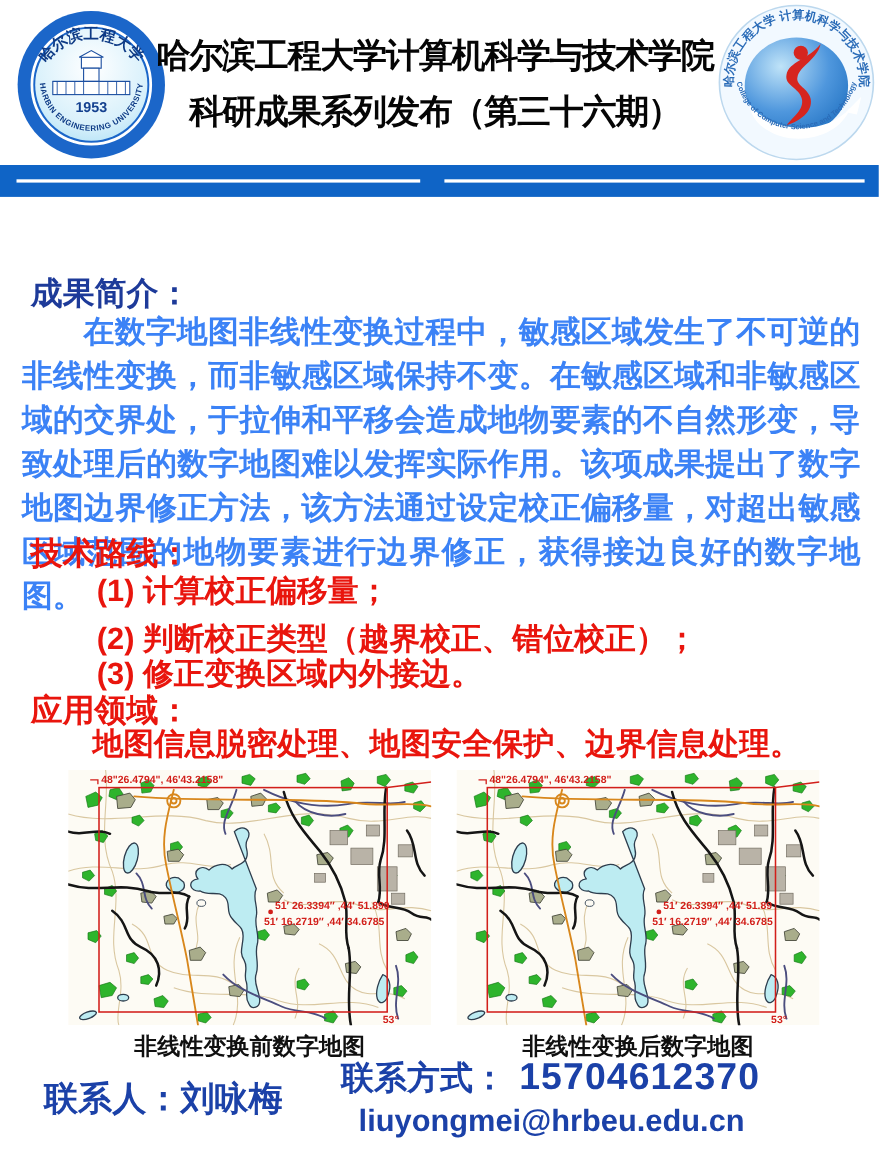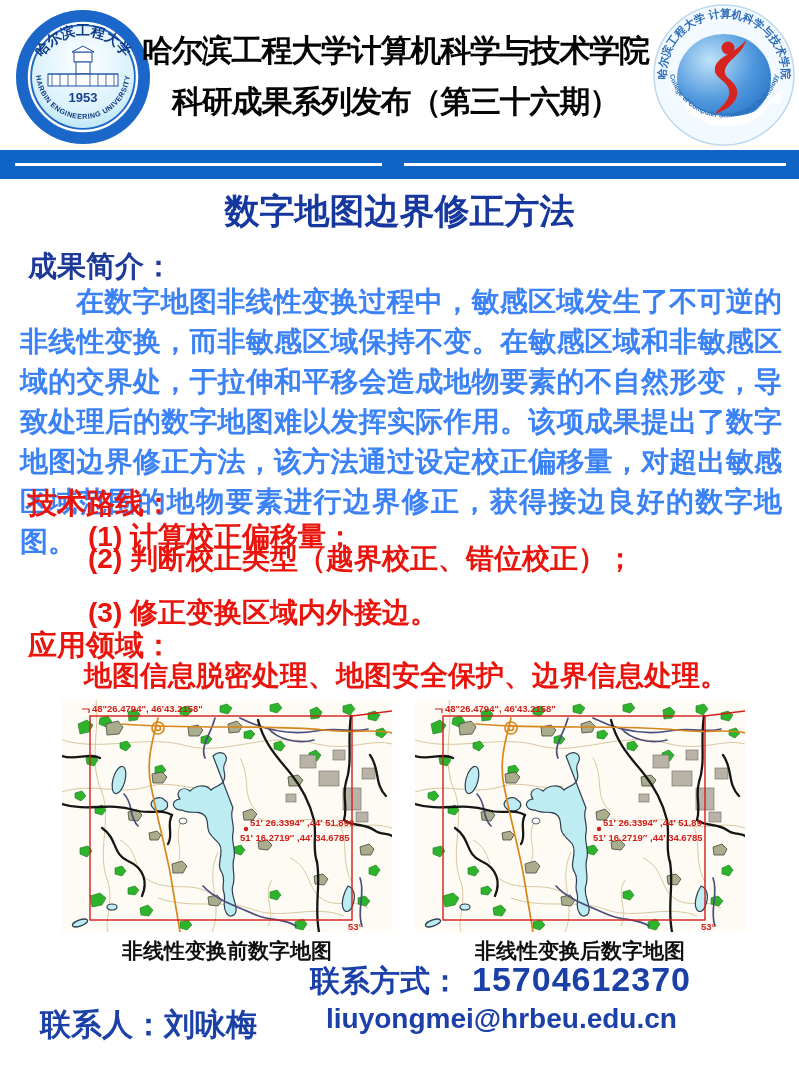--- a/index.html
+++ b/index.html
@@ -20,30 +20,30 @@
   .bar-line.l{left:15px;width:367px;}
   .bar-line.r{left:404px;width:382px;}
   
   .main-title{position:absolute;left:0;right:0;top:188px;text-align:center;font-size:35px;font-weight:bold;letter-spacing:0px;}
   .sec-heading{position:absolute;left:28px;font-size:29px;font-weight:bold;white-space:nowrap;}
   .intro-heading{top:247px;}
   .intro-body{position:absolute;left:20px;width:762px;top:282px;font-size:28px;line-height:40px;
               font-weight:bold;text-align:justify;text-indent:2em;}
   .tech-heading{top:484px;}
   .tech-item{position:absolute;left:88px;font-size:28px;font-weight:bold;white-space:nowrap;}
-  .ti1{top:518px;} .ti2{top:540px;} .ti3{top:594px;}
+  .ti1{top:518px;} .ti2{top:562px;} .ti3{top:594px;}
   .app-heading{top:626px;}
   .app-body{position:absolute;left:84px;top:657px;font-size:28px;font-weight:bold;white-space:nowrap;}
   
   .map-slot{position:absolute;top:700px;width:330px;height:232px;}
   .map-before{left:62px;} .map-after{left:415px;}
   .map-caption{position:absolute;top:937px;width:330px;text-align:center;font-size:21px;font-weight:bold;color:#101010;white-space:nowrap;}
   .cap-before{left:62px;} .cap-after{left:415px;}
   
-  .contact-person{position:absolute;left:40px;top:1004px;font-size:31px;font-weight:bold;white-space:nowrap;}
+  .contact-person{position:absolute;left:40px;top:978px;font-size:31px;font-weight:bold;white-space:nowrap;}
   .contact-row{position:absolute;left:310px;display:flex;align-items:baseline;font-weight:bold;white-space:nowrap;}
   .row-phone{top:960px;}
   .row-email{top:1003px;}
   .c-label{font-size:30px;}
   .phone-value{font-size:34px;margin-left:12px;letter-spacing:1px;}
   .email-value{font-size:28px;margin-left:16px;}
 </style>
 </head>
 <body>
 
@@ -110,21 +110,20 @@
         <textPath href="#csArcBot" startOffset="50%" text-anchor="middle">College of Computer Science and Technology</textPath>
       </text>
     </svg>
   </div>
 
   <div class="blue-bar" style="background: rgb(15, 100, 198);">
     <div class="bar-line l"></div>
     <div class="bar-line r"></div>
   </div>
 
-  <div class="main-title" style="color: rgb(22, 55, 158);">数字地图边界修正方法</div>
 
   <div class="sec-heading intro-heading" style="color: rgb(29, 58, 153);">成果简介：</div>
   <div class="intro-body" style="color: #3b82f6;">在数字地图非线性变换过程中，敏感区域发生了不可逆的非线性变换，而非敏感区域保持不变。在敏感区域和非敏感区域的交界处，于拉伸和平移会造成地物要素的不自然形变，导致处理后的数字地图难以发挥实际作用。该项成果提出了数字地图边界修正方法，该方法通过设定校正偏移量，对超出敏感区域范围的地物要素进行边界修正，获得接边良好的数字地图。</div>
 
   <div class="sec-heading tech-heading" style="color: rgb(233, 21, 13);">技术路线：</div>
   <div class="tech-item ti1" style="color: rgb(233, 21, 13);">(1) 计算校正偏移量；</div>
   <div class="tech-item ti2" style="color: rgb(233, 21, 13);">(2) 判断校正类型（越界校正、错位校正）；</div>
   <div class="tech-item ti3" style="color: rgb(233, 21, 13);">(3) 修正变换区域内外接边。</div>
 
   <div class="sec-heading app-heading" style="color: rgb(233, 21, 13);">应用领域：</div>

